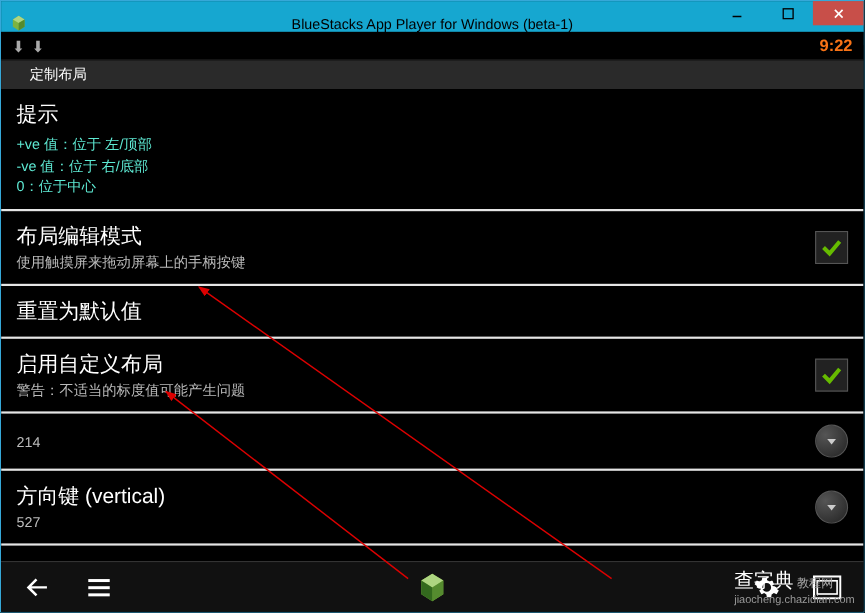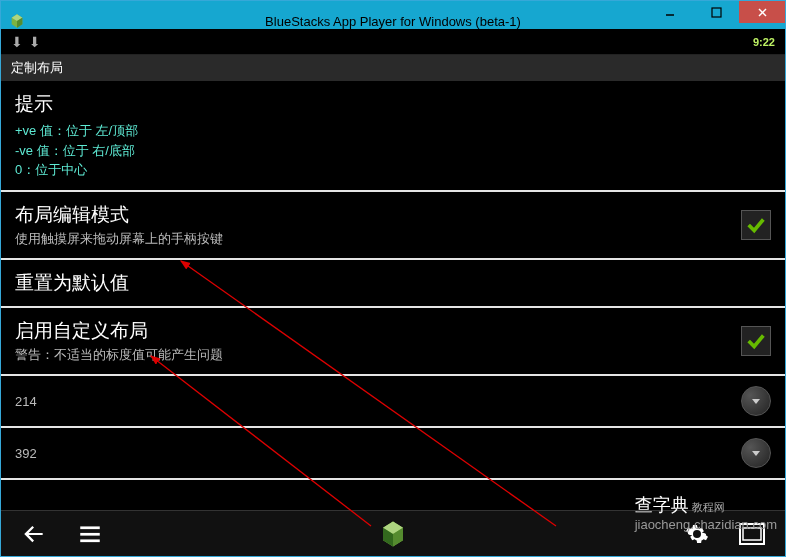--- a/index.html
+++ b/index.html
@@ -82,30 +82,30 @@
     }
     .sb-left {
       display: flex;
       gap: 6px;
     }
     .dl-icon {
       color: #aaa;
       font-size: 14px;
     }
     .clock {
-      color: #bef264;
+      color: #f97316;
       font-weight: bold;
-      font-size: 11px;
+      font-size: 15px;
     }
     .app-header {
       height: 26px;
       background: #2a2a2a;
       color: #fff;
       font-size: 13px;
-      padding: 4px 10px;
+      padding: 4px 26px;
       display: flex;
       align-items: center;
     }
     .settings-list {
       background: #000;
       overflow-y: auto;
       height: calc(100% - 26px - 26px - 46px);
     }
     .list-item {
       padding: 10px 14px;
@@ -182,36 +182,36 @@
       align-items: center;
       justify-content: center;
     }
     .bs-logo {
       position: absolute;
       left: 50%;
       transform: translateX(-50%);
     }
     .watermark {
       position: absolute;
-      bottom: 24px;
+      bottom: 5px;
       right: 8px;
       display: flex;
       align-items: center;
       gap: 4px;
       color: #aaa;
       font-size: 11px;
       pointer-events: none;
       z-index: 100;
     }
     .watermark .wm-main {
       font-size: 18px;
       color: #fff;
     }
     .watermark .wm-sub {
-      font-size: 13px;
+      font-size: 10px;
       color: #999;
       display: block;
       text-align: center;
     }
     .annotation-overlay {
       position: absolute;
       top: 0; left: 0;
       pointer-events: none;
       z-index: 50;
     }
@@ -310,21 +310,22 @@
         </div>
         <div class="dropdown-circle">
           <svg viewBox="0 0 12 12">
               <polygon points="2,4 10,4 6,9" fill="#ccc"></polygon>
             </svg>
         </div>
       </div>
 
       <div class="list-item">
         <div class="item-text">
-          <div class="item-sub">392</div>
+          <div class="item-title">方向键 (vertical)</div>
+          <div class="item-sub">527</div>
         </div>
         <div class="dropdown-circle">
           <svg viewBox="0 0 12 12">
               <polygon points="2,4 10,4 6,9" fill="#ccc"></polygon>
             </svg>
         </div>
       </div>
     </div>
 
     <div class="nav-bar">

